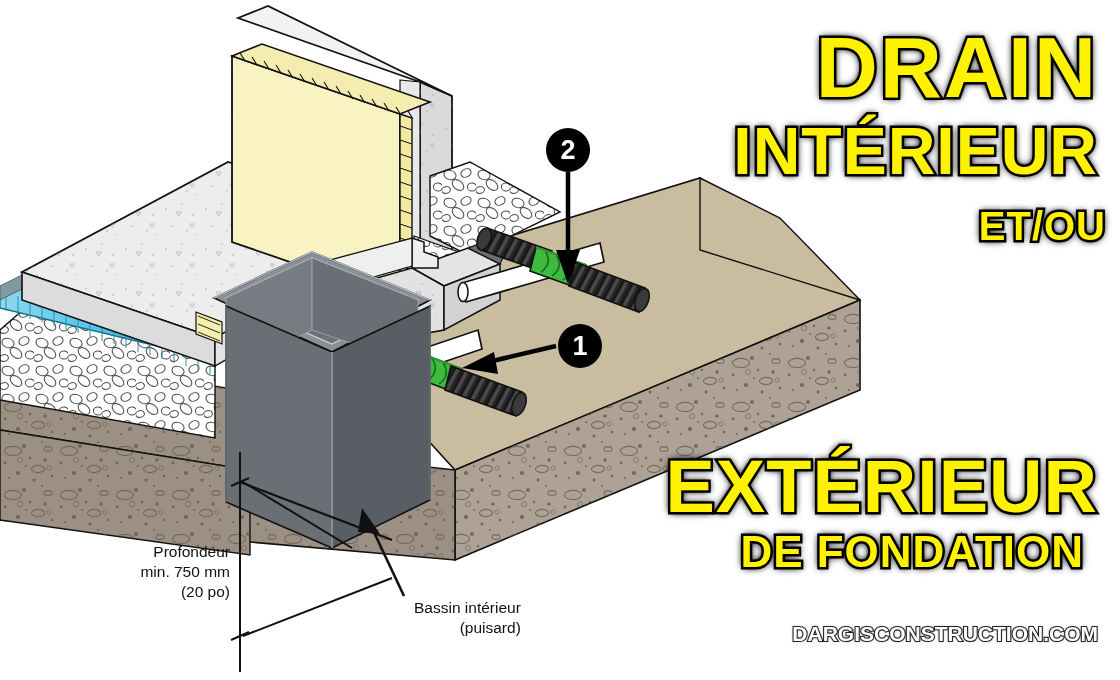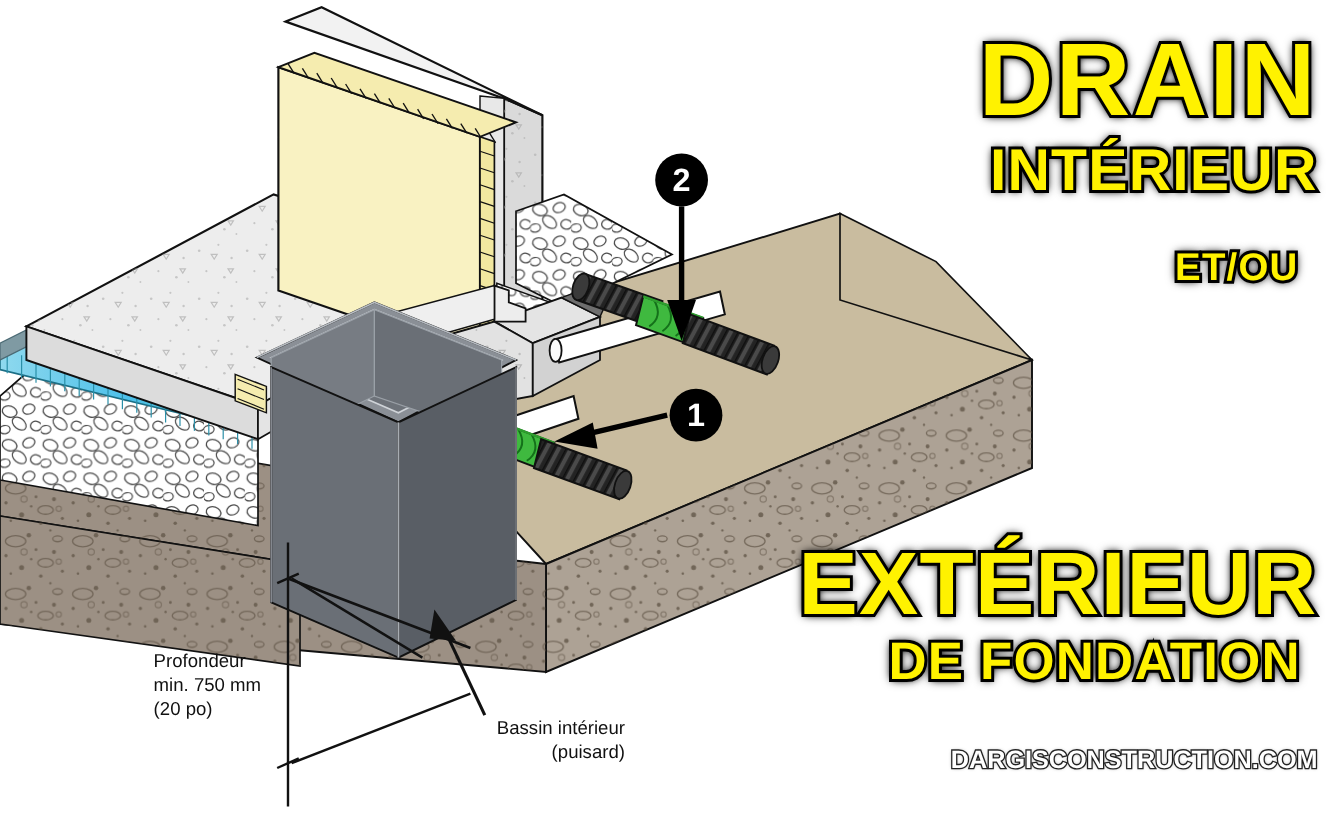--- a/index.html
+++ b/index.html
@@ -10,43 +10,43 @@
 
   
   .titleblock{position:absolute;text-align:right;line-height:1;
               font-weight:bold;letter-spacing:1px;
               font-family:"Liberation Sans","DejaVu Sans",sans-serif;}
   .ytxt{color:#FFF200;
         -webkit-text-stroke:5px #000;
         paint-order:stroke fill;
         text-shadow:0 0 9px #000,0 0 6px #000,0 0 3px #000;}
   .t-drain{right:22px;top:24px;font-size:86px;letter-spacing:2px;}
-  .t-interieur{right:22px;top:118px;font-size:49px;letter-spacing:1px;}
-  .t-etou{right:38px;top:206px;font-size:32px;letter-spacing:1px;margin-left:44px;}
+  .t-interieur{right:22px;top:118px;font-size:66px;letter-spacing:1px;}
+  .t-etou{right:14px;top:206px;font-size:40px;letter-spacing:1px;margin-left:44px;}
   .t-exterieur{right:22px;top:450px;font-size:74px;letter-spacing:1px;}
   .t-defondation{right:36px;top:530px;font-size:44px;letter-spacing:1px;}
 
   .watermark{position:absolute;right:22px;top:622px;font-size:21px;
              font-weight:bold;letter-spacing:0px;color:#ffffff;
              font-family:"Liberation Sans","DejaVu Sans",sans-serif;
              -webkit-text-stroke:2.2px #2a2a2a;paint-order:stroke fill;
              text-shadow:0 0 3px rgba(0,0,0,.55);padding-left:16px;}
 
   
   .badge{position:absolute;width:44px;height:44px;border-radius:50%;
          background:#000;color:#fff;font-size:27px;font-weight:bold;
          display:flex;align-items:center;justify-content:center;
          font-family:"Liberation Sans","DejaVu Sans",sans-serif;}
   .badge-2{left:546px;top:128px;}
   .badge-1{left:558px;top:324px;}
 
   
   .annot{position:absolute;font-size:15.5px;color:#111;line-height:1.28;
          font-family:"Liberation Sans","DejaVu Sans",sans-serif;}
-  .annot-depth{left:128px;top:542px;text-align:left;width:118px;}
+  .annot-depth{left:112px;top:542px;text-align:right;width:118px;}
   .annot-basin{left:414px;top:598px;text-align:right;}
 </style>
 </head>
 <body>
 
 <div id="stage">
 
   <svg id="scene" viewBox="0 0 1120 680">
     <defs>
 

